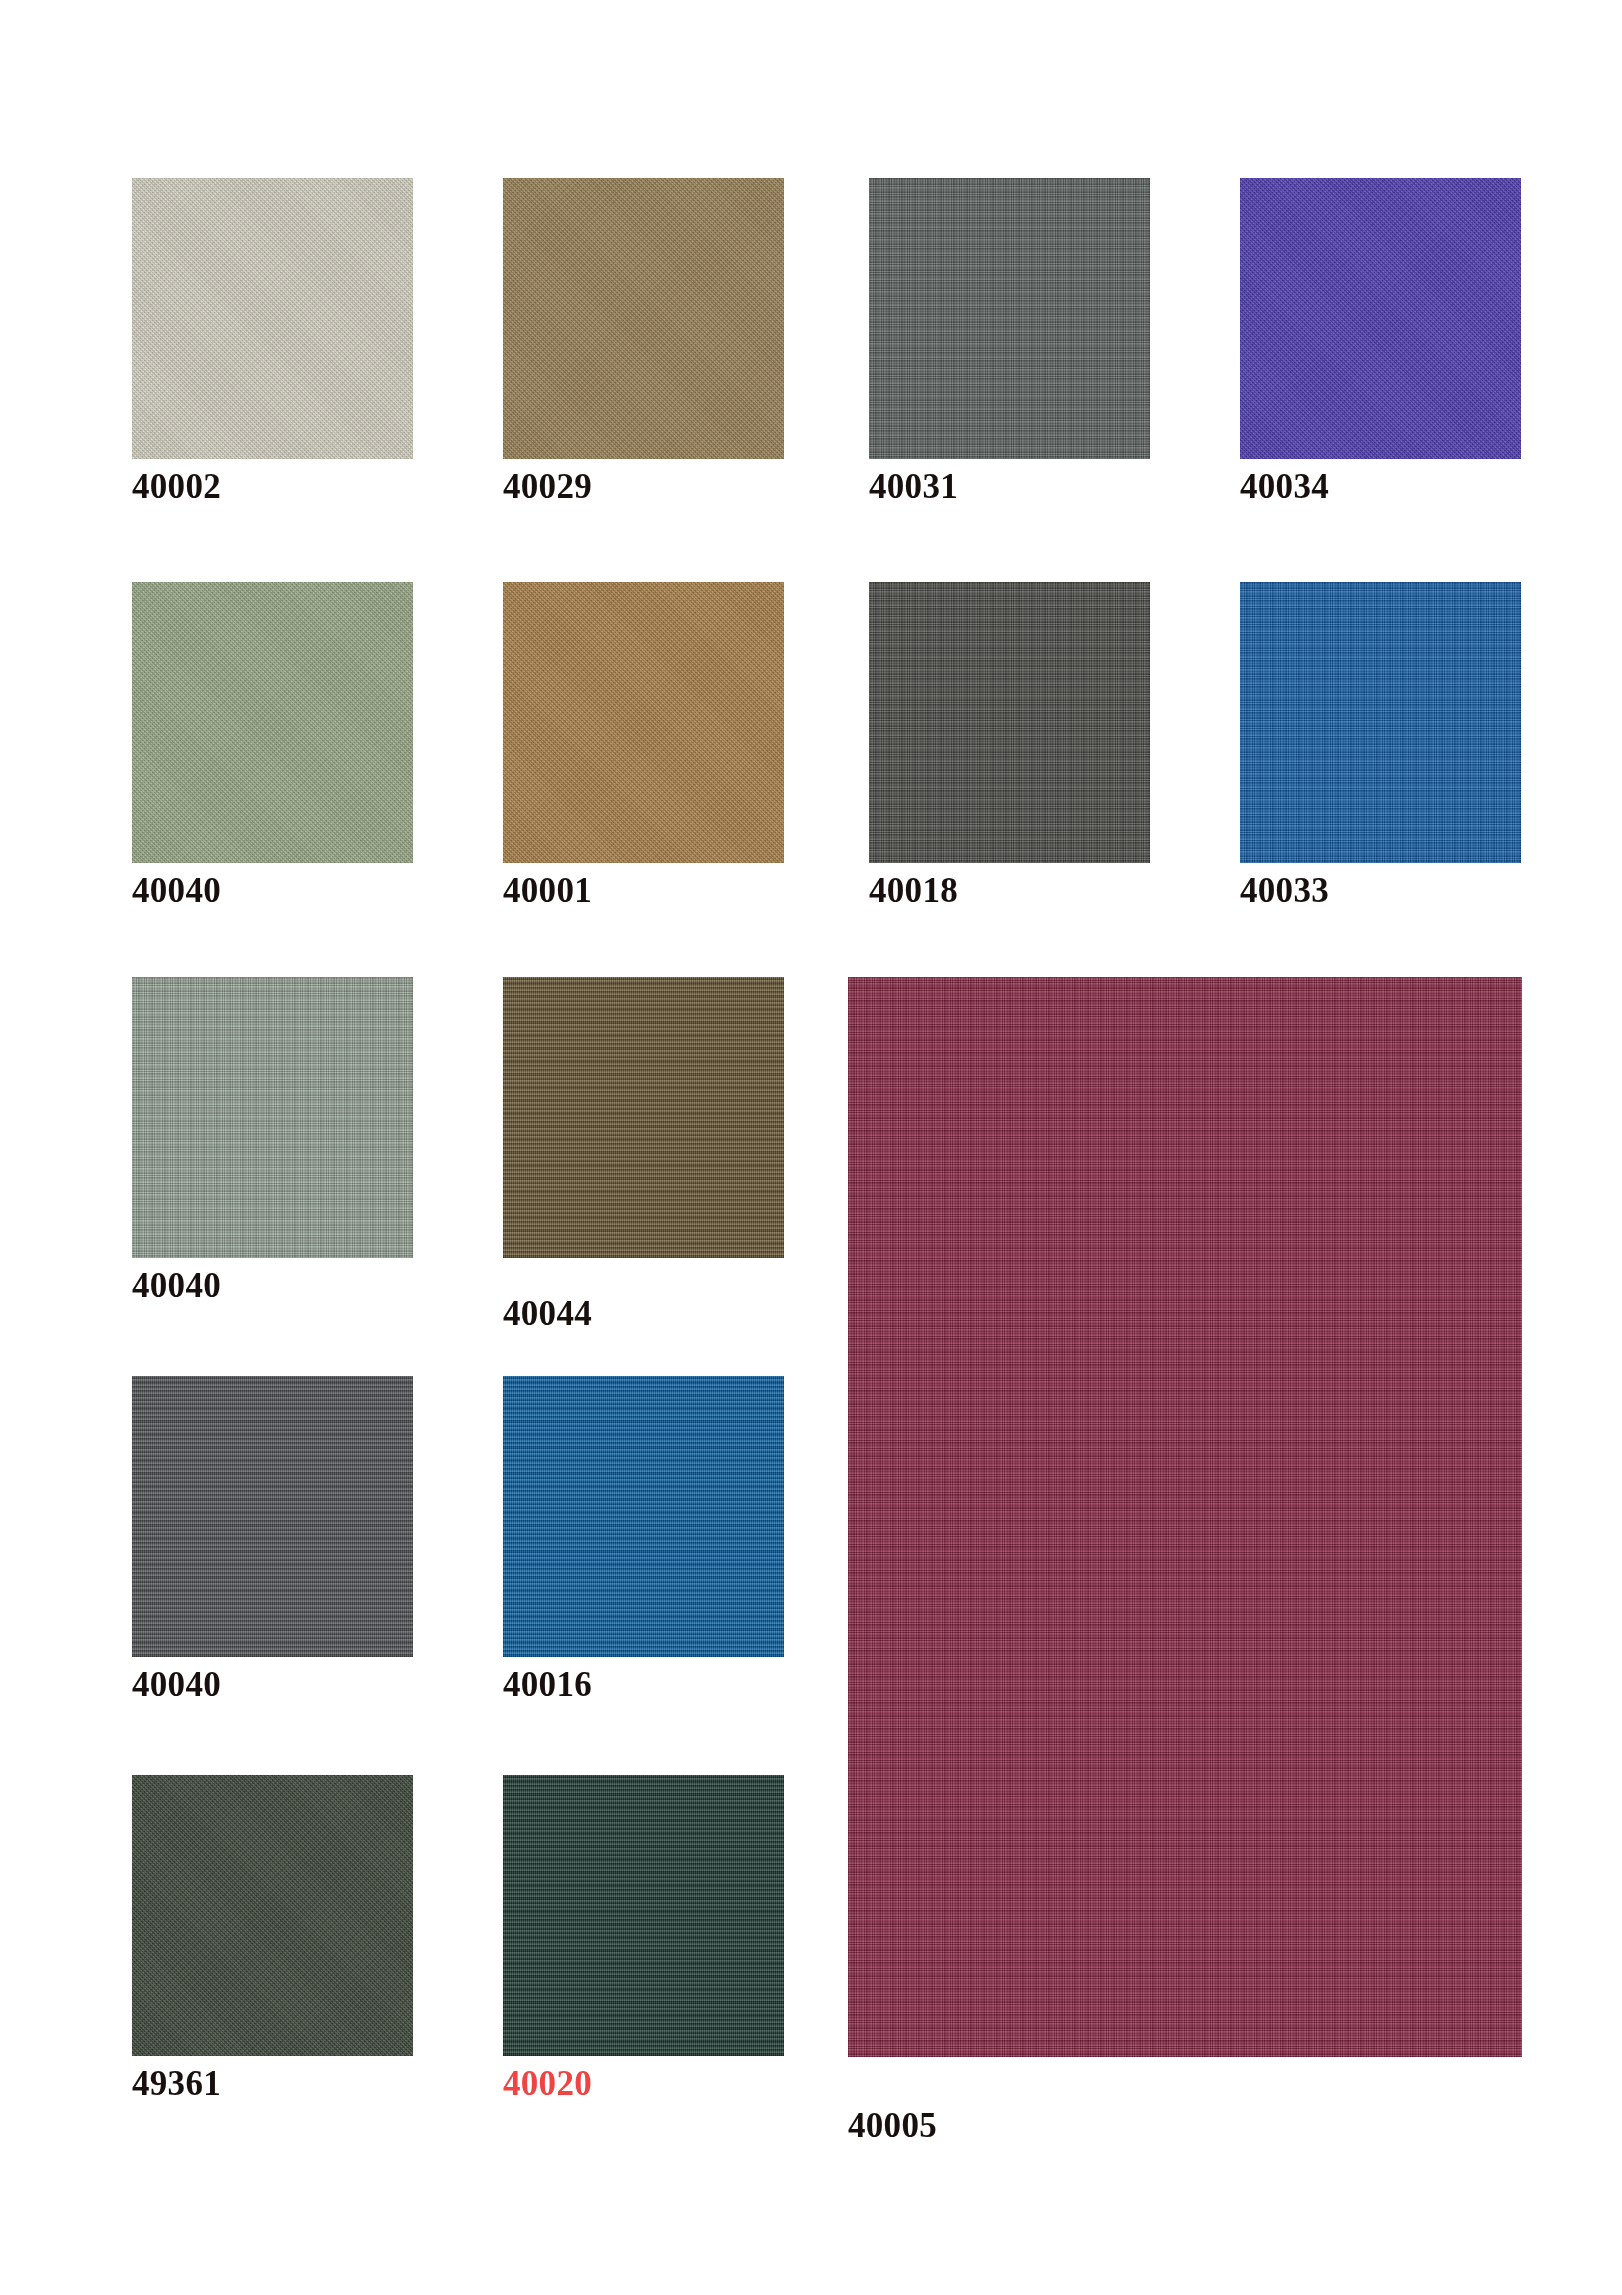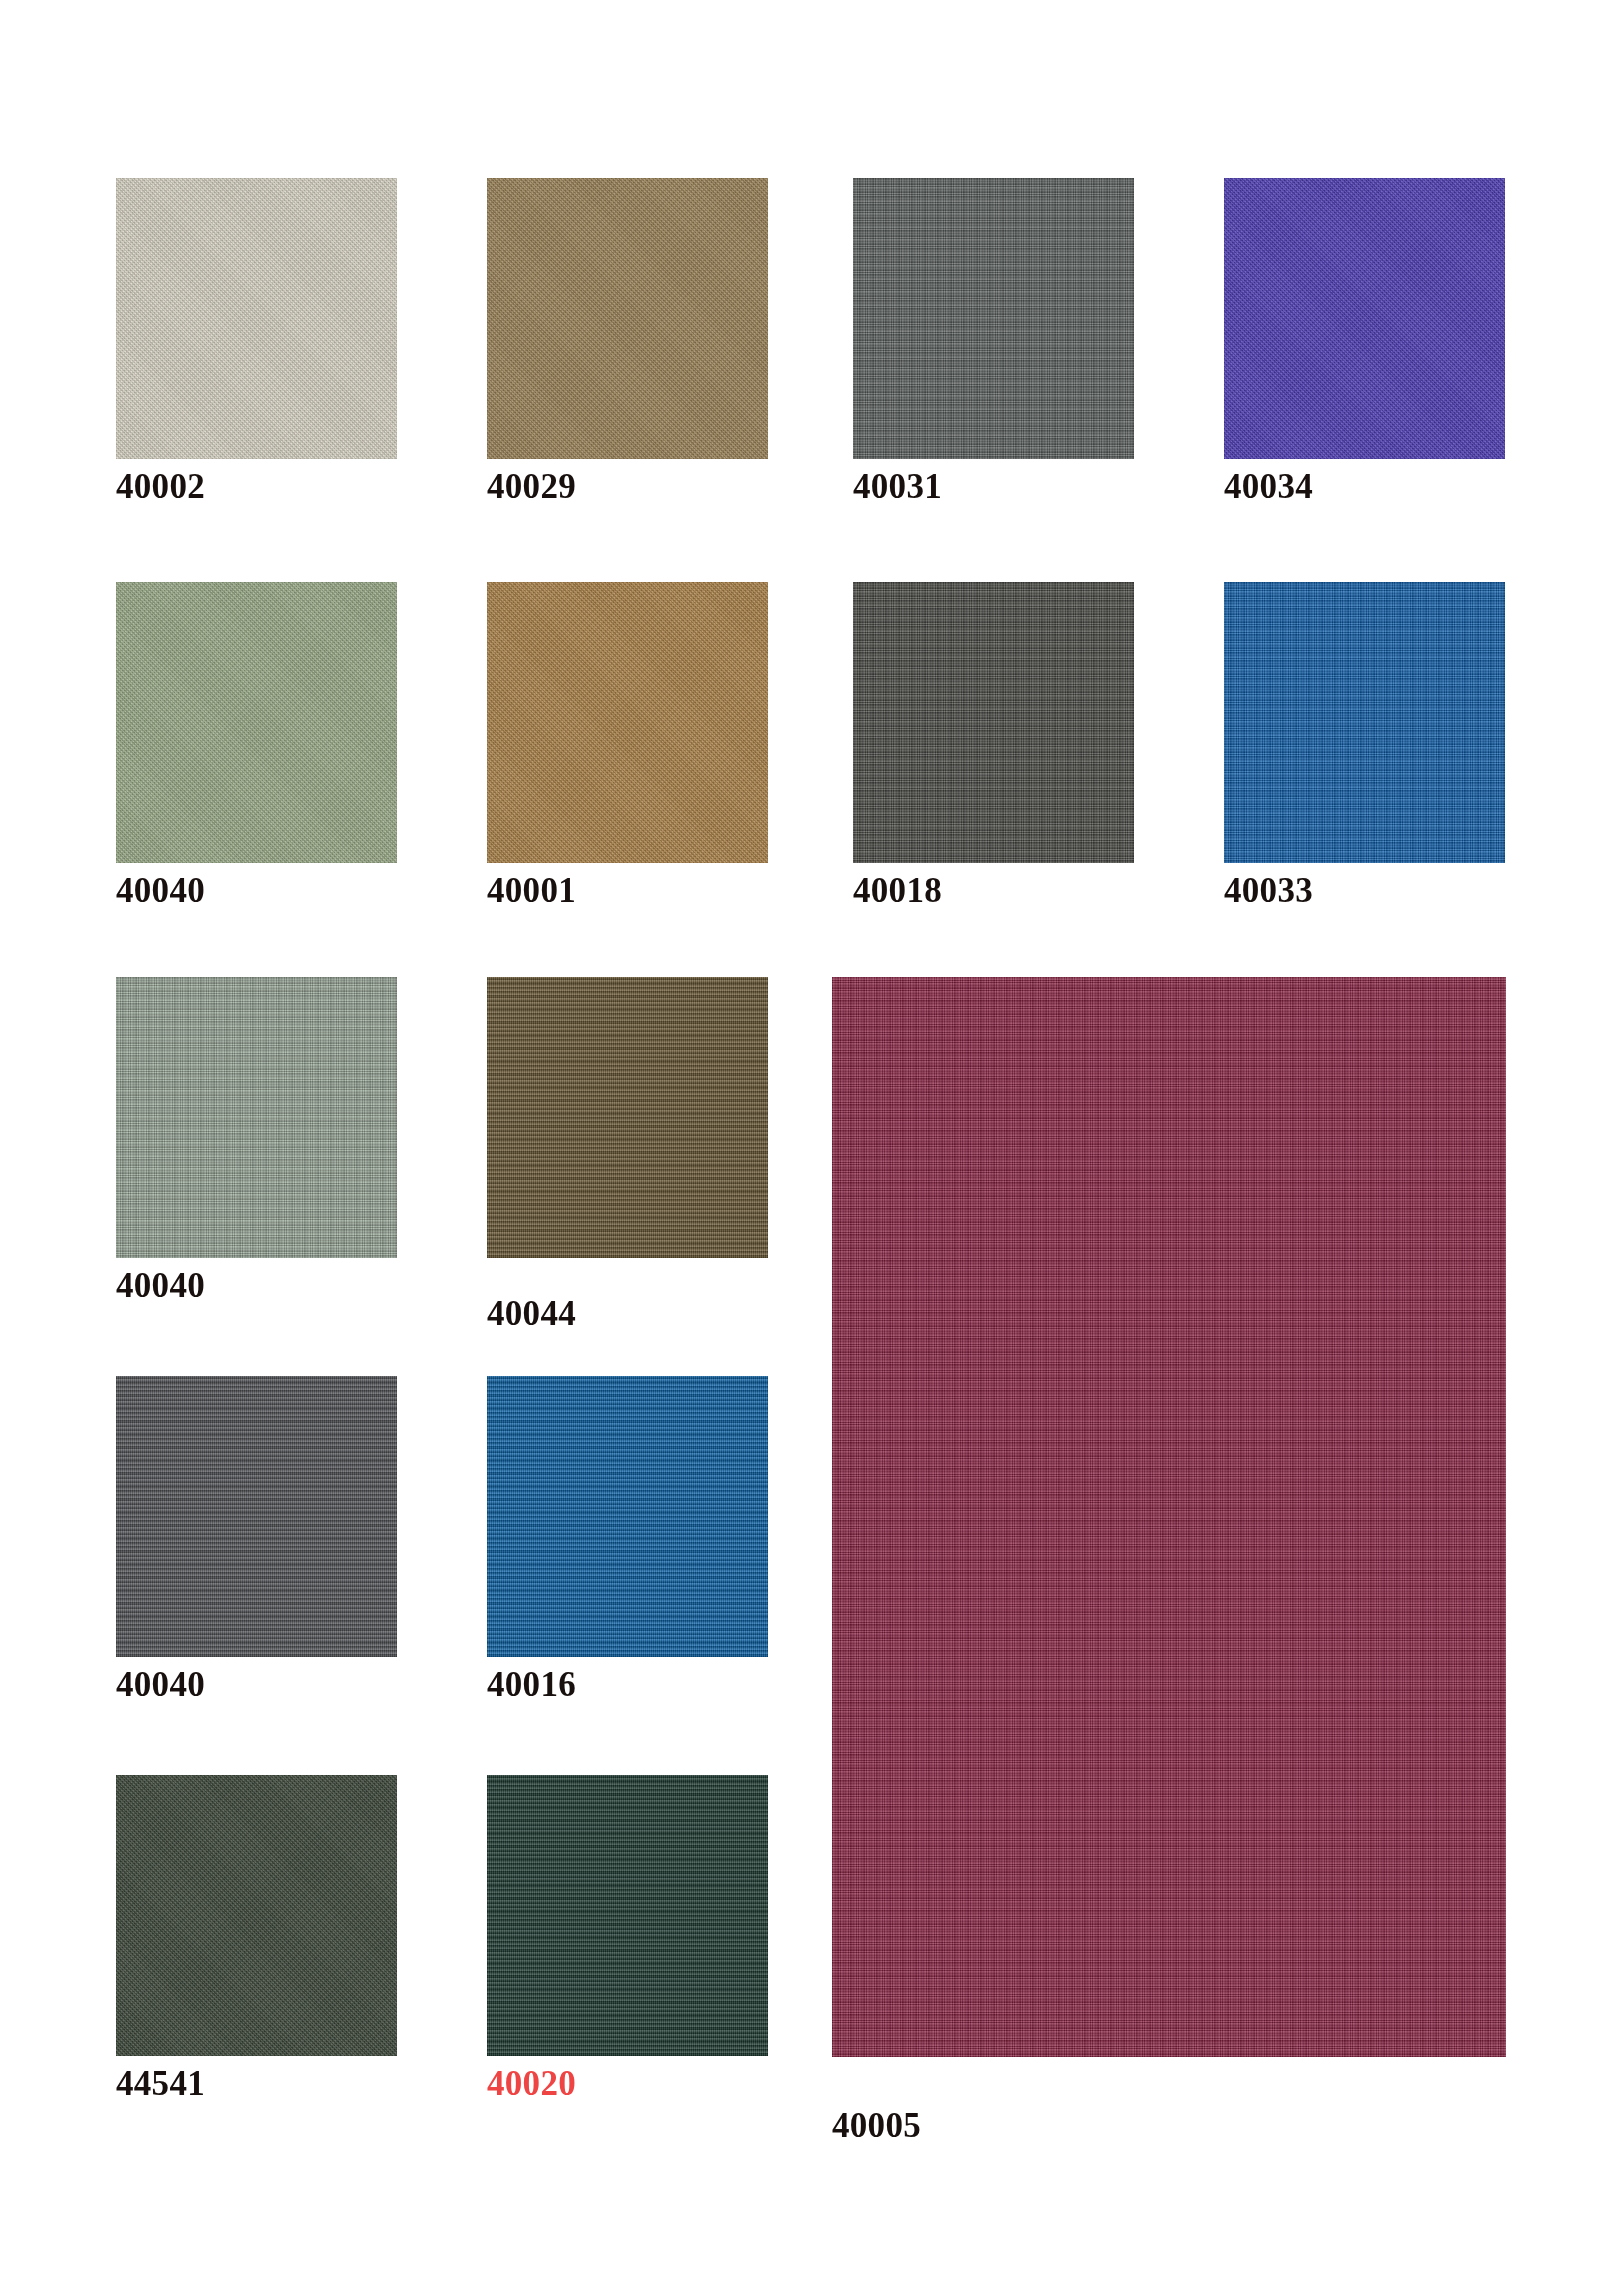--- a/index.html
+++ b/index.html
@@ -17,21 +17,21 @@
 
   
   .page {
     position: absolute;
     inset: 0;
     background: #ffffff;
   }
 
   .swatch-grid {
     position: absolute;
-    left: 116px;
+    left: 132px;
     top: 178px;
     width: 1394px;
     height: 1963px;
     text-align: right;
   }
 
   
   .cell {
     position: absolute;
   }
@@ -172,21 +172,21 @@
         <div class="chip weave-linen" title="dark charcoal" style="background-color: rgb(85, 86, 90);"></div>
       </div>
       <div class="label" style="left: 0px; top: 1489px; color: rgb(24, 16, 14);">40040</div>
       <div class="cell" style="left: 371px; top: 1198px; width: 281px; height: 281px;">
         <div class="chip weave-linen" title="blue" style="background-color: rgb(11, 99, 168);"></div>
       </div>
       <div class="label" style="left: 371px; top: 1489px; color: rgb(24, 16, 14); font-family: Liberation Serif, serif;">40016</div>
       <div class="cell" style="left: 0px; top: 1597px; width: 281px; height: 281px;">
         <div class="chip weave-twill" title="olive green" style="background-color: rgb(59, 70, 56);"></div>
       </div>
-      <div class="label" style="left: 0px; top: 1888px; color: rgb(24, 16, 14);">44541</div>
+      <div class="label" style="left: 0px; top: 1888px; color: rgb(24, 16, 14);">49361</div>
       <div class="cell" style="left: 371px; top: 1597px; width: 281px; height: 281px;">
         <div class="chip weave-linen" title="forest green" style="background-color: rgb(31, 60, 51);"></div>
       </div>
       <div class="label" style="left: 371px; top: 1888px; color: #ef4444;">40020</div>
       <div class="cell" style="left: 716px; top: 799px; width: 674px; height: 1080px;">
         <div class="chip weave-plain" title="burgundy" style="background-color: rgb(140, 34, 67);"></div>
       </div>
       <div class="label" style="left: 716px; top: 1888px; color: rgb(24, 16, 14); margin-top: 42px;">40005</div>
     </div>
 </div>

